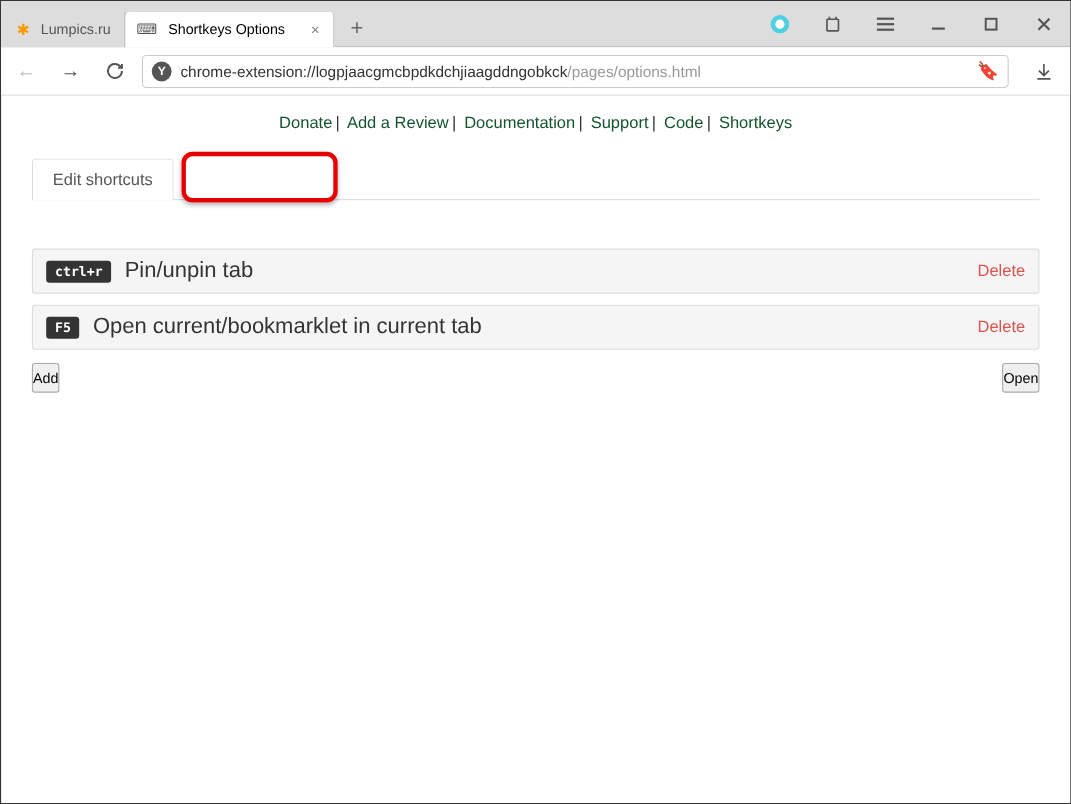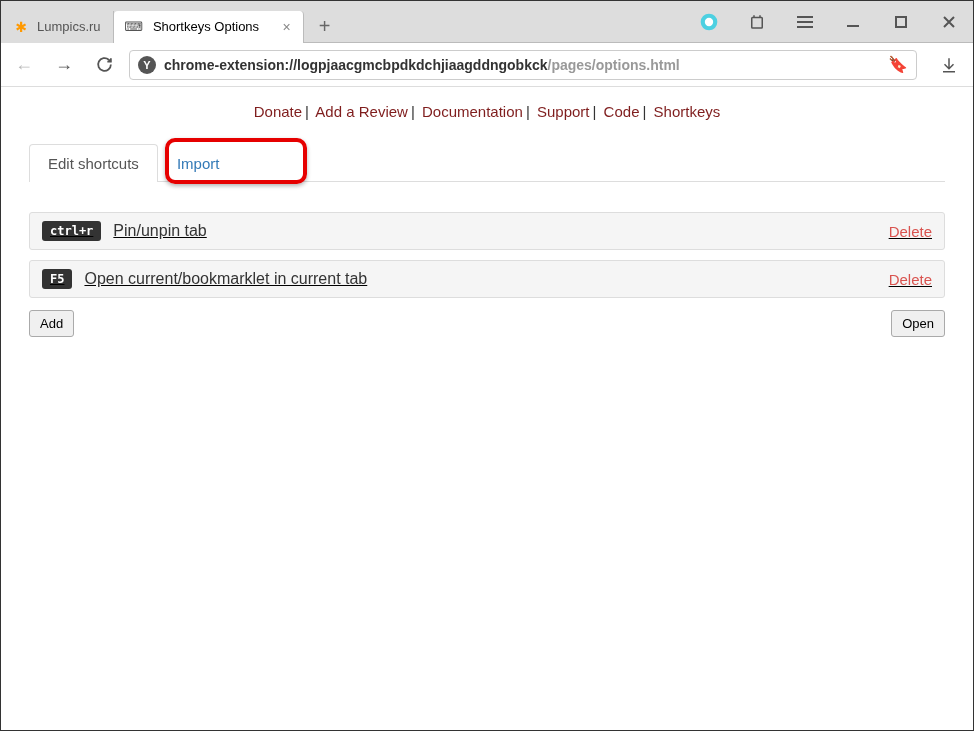--- a/index.html
+++ b/index.html
@@ -19,47 +19,47 @@
     .window-controls { display: flex; gap: 0; }
     .wc-btn { width: 48px; height: 42px; display: flex; align-items: center; justify-content: center; color: #555; cursor: pointer; }
     .yandex-icon { width: 20px; height: 20px; }
     
     
     .address-bar { display: flex; align-items: center; height: 44px; background: #fff; padding: 0 8px; gap: 10px; border-bottom: 1px solid #ddd; }
     .nav-btn { width: 30px; height: 30px; display: flex; align-items: center; justify-content: center; color: #555; font-size: 18px; cursor: pointer; }
     .nav-btn.disabled { color: #bbb; }
     .url-box { flex: 1; display: flex; align-items: center; height: 30px; border: 1px solid #ccc; border-radius: 4px; padding: 0 8px; background: #fff; }
     .url-icon { width: 18px; height: 18px; margin-right: 8px; background: #555; border-radius: 50%; display: flex; align-items: center; justify-content: center; color: #fff; font-size: 11px; font-weight: bold; }
-    .url-text { flex: 1; font-size: 14px; color: #999; font-weight: bold; }
+    .url-text { flex: 1; font-size: 14px; color: #999; }
     .url-text .dark { color: #333; }
     .bookmark-icon { color: #bbb; font-size: 16px; margin-left: 8px; }
     .download-icon { width: 32px; height: 30px; display: flex; align-items: center; justify-content: center; color: #555; margin-left: 6px; cursor: pointer; }
     
     
     .content { padding: 0 28px; }
     .top-links { text-align: center; padding: 16px 0 24px; font-size: 15px; color: #337ab7; }
-    .top-links a { color: #7f1d1d; text-decoration: none; cursor: pointer; }
+    .top-links a { color: #14532d; text-decoration: none; cursor: pointer; }
     .top-links .sep { color: #333; margin: 0 3px; }
     
     
     .tabs-nav { display: flex; border-bottom: 1px solid #ddd; position: relative; }
     .tab-nav { padding: 10px 18px; font-size: 15px; color: #337ab7; cursor: pointer; border: 1px solid transparent; border-bottom: none; margin-bottom: -1px; }
     .tab-nav.active { background: #fff; border-color: #ddd; border-radius: 4px 4px 0 0; color: #555; }
     .highlight-box { position: absolute; border: 4px solid #e60000; border-radius: 10px; top: -6px; height: 46px; box-shadow: 0 2px 4px rgba(0,0,0,0.3); pointer-events: none; }
     
     
-    .shortcut-list { margin-top: 30px; text-decoration: underline; }
+    .shortcut-list { margin-top: 44px; }
     .shortcut-row { display: flex; align-items: center; background: #f5f5f5; border: 1px solid #ddd; border-radius: 3px; padding: 8px 12px; margin-bottom: 10px; }
     .key-badge { background: #333; color: #fff; border-radius: 3px; padding: 3px 8px; font-size: 12px; font-weight: bold; font-family: Consolas, monospace; margin-right: 12px; }
-    .shortcut-label { flex: 1; font-size: 16px; color: #333; }
+    .shortcut-label { flex: 1; font-size: 20px; color: #333; }
     .delete-link { color: #d9534f; font-size: 15px; cursor: pointer; text-align: right; }
     
     
     .bottom-row { display: flex; justify-content: space-between; margin-top: 12px; }
-    .small-btn { background: #f0f0f0; border: 1px solid #aaa; border-radius: 3px; padding: 5px 10px; font-size: 13px; cursor: pointer; }
+    .small-btn { background: #f0f0f0; border: 1px solid #aaa; border-radius: 3px; padding: 5px 0; font-size: 13px; cursor: pointer; }
   </style>
 </head>
 <body>
 
 <div class="tab-bar">
   <div class="tab inactive">
     <span class="tab-icon lumpics-icon">✱</span>
     <span>Lumpics.ru</span>
   </div>
   <div class="tab active" style="width:190px;">
@@ -133,21 +133,20 @@
     <a>Donate</a><span class="sep">|</span>
     <a>Add a Review</a><span class="sep">|</span>
     <a>Documentation</a><span class="sep">|</span>
     <a>Support</a><span class="sep">|</span>
     <a>Code</a><span class="sep">|</span>
     <a>Shortkeys</a>
   </div>
 
   <div class="tabs-nav">
     <div class="tab-nav active">Edit shortcuts</div>
-    <div class="tab-nav" id="import-tab">Import</div>
     <div class="highlight-box" style="left:136px; width:142px;"></div>
   </div>
 
   <div class="shortcut-list">
     <div class="shortcut-row">
       <span class="key-badge">ctrl+r</span>
       <span class="shortcut-label">Pin/unpin tab</span>
       <span class="delete-link">Delete</span>
     </div>
     <div class="shortcut-row">

